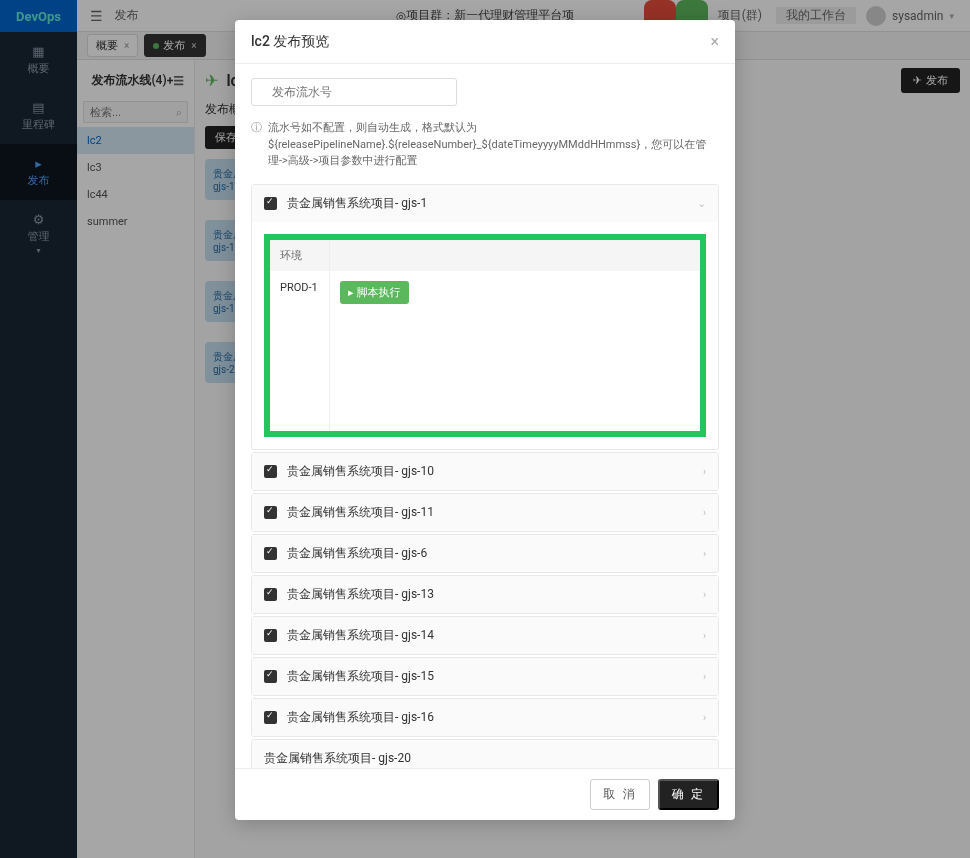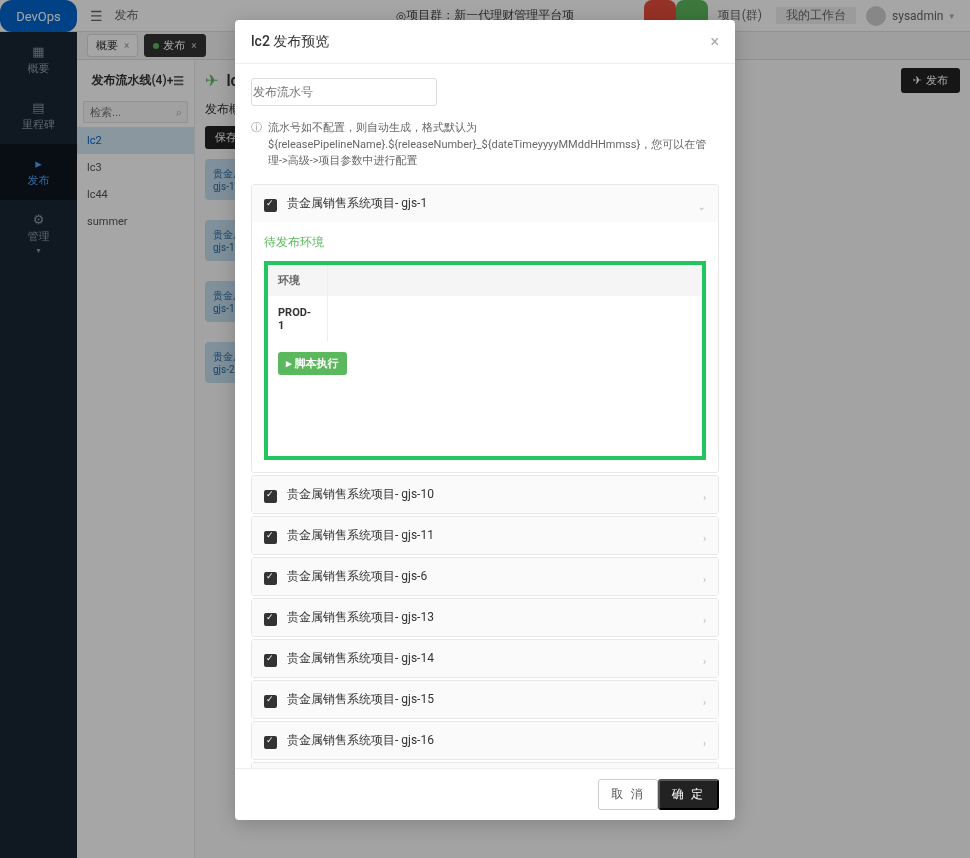--- a/index.html
+++ b/index.html
@@ -1,20 +1,20 @@
 <!DOCTYPE html>
 <html><head>
 <meta charset="utf-8">
 <style>
 * { box-sizing: border-box; margin: 0; padding: 0; }
 body { font-family: -apple-system, BlinkMacSystemFont, "Segoe UI", Roboto, sans-serif; font-size: 12px; color: #333; background: #f0f0f0; width: 970px; height: 858px; overflow: hidden; position: relative; }
 
 
 .top-header { height: 32px; background: #fff; border-bottom: 1px solid #e0e0e0; display: flex; align-items: center; padding: 0 10px; position: relative; z-index: 1; }
-.logo-area { width: 77px; height: 32px; background: #0066cc; color: #ffffff; display: flex; align-items: center; justify-content: center; font-size: 13px; font-weight: 400; position: absolute; left: 0; top: 0; border-radius: 12px; }
+.logo-area { width: 77px; height: 32px; background: #0066cc; color: #5eead4; display: flex; align-items: center; justify-content: center; font-size: 13px; font-weight: 700; position: absolute; left: 0; top: 0; }
 .ham-icon { margin-left: 80px; color: #666; cursor: pointer; font-size: 14px; }
 .crumb-text { margin-left: 12px; color: #666; }
 .header-center { position: absolute; left: 50%; transform: translateX(-50%); display: flex; align-items: center; color: #444; }
 .header-right { margin-left: auto; display: flex; align-items: center; gap: 4px; }
 .badge-icon { position: relative; width: 28px; height: 28px; display: flex; align-items: center; justify-content: center; }
 .badge-count { position: absolute; top: -2px; right: -4px; background: #e74c3c; color: #fff; font-size: 14px; border-radius: 8px; padding: 19px 4px; line-height: 1; }
 .badge-count.green { background: #5cb85c; }
 .hdr-link { color: #666; padding: 0 10px; cursor: pointer; }
 .hdr-link.active { background: #eee; }
 .user-chip { display: flex; align-items: center; gap: 6px; color: #666; cursor: pointer; padding: 0 6px; }
@@ -53,46 +53,46 @@
 .cards-col { display: flex; flex-direction: column; gap: 20px; margin-top: 10px; }
 .mini-card { width: 110px; padding: 8px; background: #c5dff0; border-radius: 4px; font-size: 10px; color: #2a6aa0; }
 
 
 .modal-overlay { position: absolute; inset: 0; background: rgba(0,0,0,0.35); z-index: 100; display: flex; justify-content: center; }
 .modal { margin-top: 20px; width: 500px; max-height: 800px; background: #fff; border-radius: 4px; display: flex; flex-direction: column; box-shadow: 0 4px 20px rgba(0,0,0,0.2); }
 .modal-header { padding: 12px 16px; border-bottom: 1px solid #eee; display: flex; justify-content: space-between; align-items: center; }
 .modal-title { font-size: 14px; font-weight: 500; }
 .modal-close { color: #aaa; cursor: pointer; font-size: 16px; }
 .modal-body { padding: 14px 16px; overflow: auto; flex: 1; }
-.release-input { width: 186px; padding: 6px 1px; border: 1px solid #ddd; border-radius: 3px; font-size: 12px; }
+.release-input { width: 206px; padding: 6px 20px; border: 1px solid #ddd; border-radius: 3px; font-size: 12px; }
 .info-row { display: flex; gap: 6px; margin-top: 14px; font-size: 11px; color: #666; line-height: 1.5; }
 .info-icon { color: #999; flex-shrink: 0; }
 
 .acc-list { margin-top: 14px; }
 .acc-item { border: 1px solid #e8e8e8; border-radius: 3px; margin-bottom: 2px; }
-.acc-head { padding: 10px 12px; display: flex; align-items: flex-end; gap: 10px; cursor: pointer; background: #fafafa; }
+.acc-head { padding: 10px 12px; display: flex; align-items: center; gap: 10px; cursor: pointer; background: #fafafa; }
 .chk { width: 13px; height: 13px; background: #333; border-radius: 2px; position: relative; flex-shrink: 0; }
 .chk::after { content: "✓"; color: #fff; font-size: 9px; position: absolute; left: 2px; top: -1px; }
 .acc-label { font-size: 12px; color: #333; }
 .acc-code { color: #333; }
 .acc-chev { margin-left: auto; color: #bbb; font-size: 10px; }
 .acc-body { padding: 12px; }
 .env-title { color: #5cb85c; font-size: 12px; margin-bottom: 10px; }
-.env-table { border: 4px solid #22c55e; font-weight: bold; }
+.env-table { border: 6px solid #22c55e; }
 .env-thead { display: flex; background: #f5f5f5; }
 .env-th { padding: 8px 10px; font-size: 11px; color: #666; }
 .env-th.c1 { width: 60px; border-right: 1px solid #eee; }
 .env-th.c2 { flex: 1; }
-.env-row { display: flex; min-height: 160px; flex-direction: column; }
+.env-row { display: flex; min-height: 160px; }
 .env-td { padding: 10px; font-size: 11px; }
 .env-td.c1 { width: 60px; border-right: 1px solid #eee; }
 .env-td.c2 { flex: 1; }
 .script-btn { background: #5cb85c; color: #fff; padding: 4px 8px; border-radius: 3px; font-size: 11px; display: inline-flex; align-items: center; gap: 3px; cursor: pointer; }
 
-.modal-footer { padding: 10px 16px; border-top: 1px solid #eee; display: flex; justify-content: flex-end; }
+.modal-footer { padding: 10px 16px; border-top: 1px solid #eee; display: flex; justify-content: flex-end; gap: 8px; }
 .btn-cancel { background: #fff; border: 1px solid #ccc; padding: 5px 12px; border-radius: 3px; cursor: pointer; font-size: 12px; color: #555; letter-spacing: 2px; }
 .btn-ok { background: #222; color: #fff; padding: 5px 12px; border-radius: 3px; cursor: pointer; font-size: 12px; letter-spacing: 2px; }
 </style>
 </head>
 <body>
 
 <div class="top-header">
   <div class="logo-area">
     <span>DevOps</span>
   </div>
@@ -217,21 +217,20 @@
 
       <div class="acc-list">
 
         <div class="acc-item">
           <div class="acc-head">
             <span class="chk"></span>
             <span class="acc-label"><span>贵金属销售系统项目- </span><span class="acc-code">gjs-1</span></span>
             <span class="acc-chev">⌄</span>
           </div>
           <div class="acc-body">
-            <div class="env-title">待发布环境</div>
             <div class="env-table">
               <div class="env-thead">
                 <div class="env-th c1">环境</div>
               </div>
               <div class="env-row">
                 <div class="env-td c1">PROD-1</div>
                 <div class="env-td c2">
                   <span class="script-btn">
                     <span>▸</span>
                     <span>脚本执行</span>

